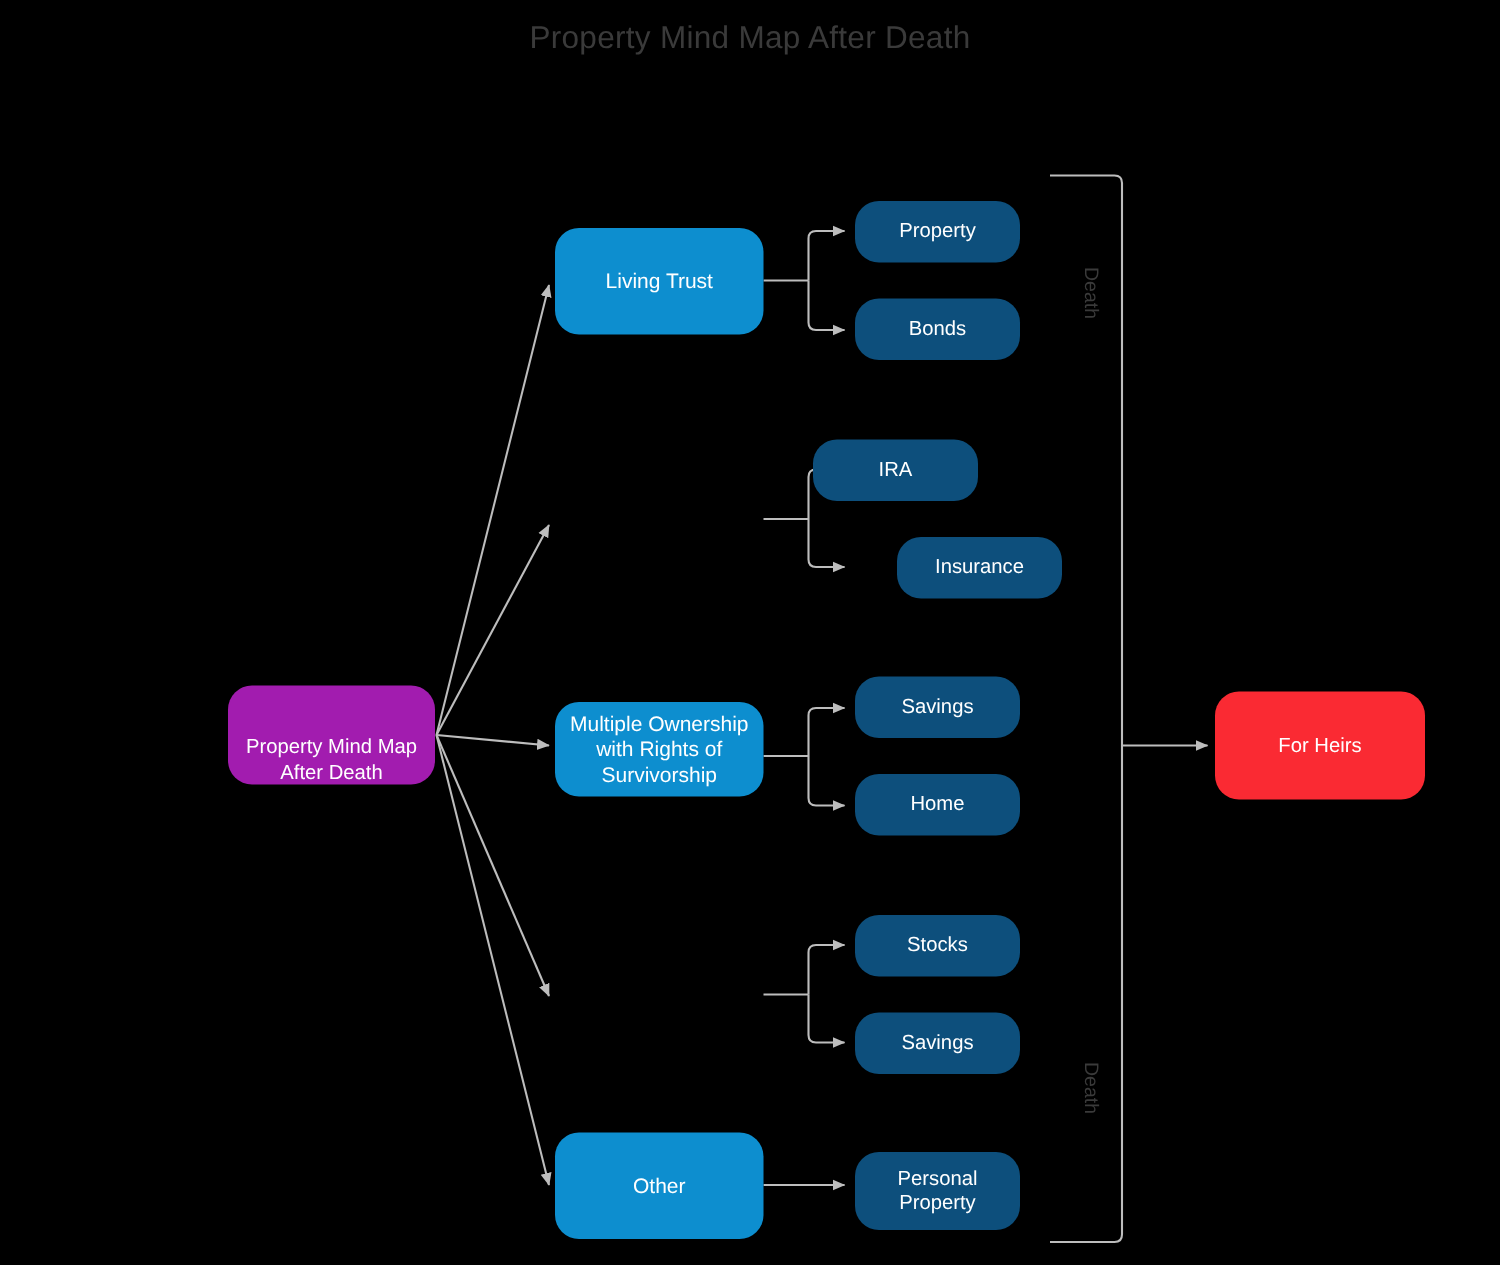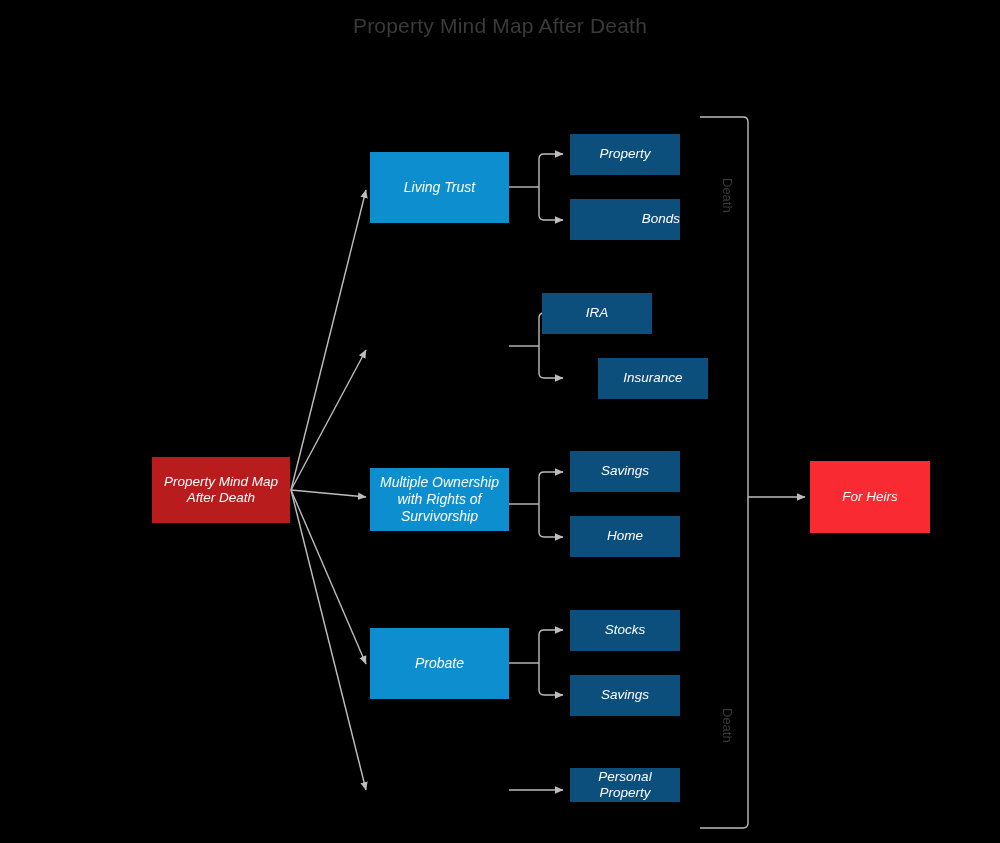--- a/index.html
+++ b/index.html
@@ -26,30 +26,30 @@
     font-family: "Liberation Sans", sans-serif;
     letter-spacing: 0.2px;
   }
   .node {
     position: absolute;
     display: flex;
     align-items: center;
     justify-content: center;
     text-align: center;
     color: #ffffff;
-    border-radius: 0;
+    border-radius: 16px;
     box-sizing: border-box;
     line-height: 1.22;
     white-space: pre-line;
     z-index: 5;
-    font-style: italic;
   }
   .node-root {
-    background: #b91c1c;
+    background: #a21caf;
     font-size: 13.5px;
+    align-items: flex-end;
   }
   .node-l2 {
     background: #0d8ecf;
     font-size: 14px;
   }
   .node-l3 {
     background: #0d4f7c;
     font-size: 13.5px;
   }
   .node-heirs {
@@ -144,30 +144,30 @@
     <span>Living Trust</span>
   </div>
 
 
   <div class="node node-l2" style="left:370px; top:468px; width:139px; height:63px;">
     <span>Multiple Ownership
 with Rights of
 Survivorship</span>
   </div>
 
-  <div class="node node-l2" style="left:370px; top:628px; width:139px; height:71px;">
-    <span>Probate</span>
-  </div>
-
+
+  <div class="node node-l2" style="left:370px; top:755px; width:139px; height:71px;">
+    <span>Other</span>
+  </div>
 
   <div class="node node-l3" style="left:570px; top:134px; width:110px; height:41px;">
     <span>Property</span>
   </div>
 
-  <div class="node node-l3" style="left:570px; top:199px; width:110px; height:41px;justify-content:flex-end;">
+  <div class="node node-l3" style="left:570px; top:199px; width:110px; height:41px;">
     <span>Bonds</span>
   </div>
 
   <div class="node node-l3" style="left:542px; top:293px; width:110px; height:41px;">
     <span>IRA</span>
   </div>
 
   <div class="node node-l3" style="left:598px; top:358px; width:110px; height:41px;">
     <span>Insurance</span>
   </div>
@@ -181,25 +181,25 @@
   </div>
 
   <div class="node node-l3" style="left:570px; top:516px; width:110px; height:41px;">
     <span>Home</span>
   </div>
 
   <div class="node node-l3" style="left:570px; top:675px; width:110px; height:41px;">
     <span>Savings</span>
   </div>
 
-  <div class="node node-l3" style="left:570px; top:768px; width:110px; height:34px;">
+  <div class="node node-l3" style="left:570px; top:768px; width:110px; height:52px;">
     <span>Personal
 Property</span>
   </div>
 
-  <div class="node node-heirs" style="left:810px; top:461px; width:120px; height:72px;">
+  <div class="node node-heirs" style="left:810px; top:461px; width:140px; height:72px;">
     <span>For Heirs</span>
   </div>
 
   <div class="death-label" style="left:735px; top:178px;">Death</div>
   <div class="death-label" style="left:735px; top:708px;">Death</div>
 
 </div>
 
 </body></html>

